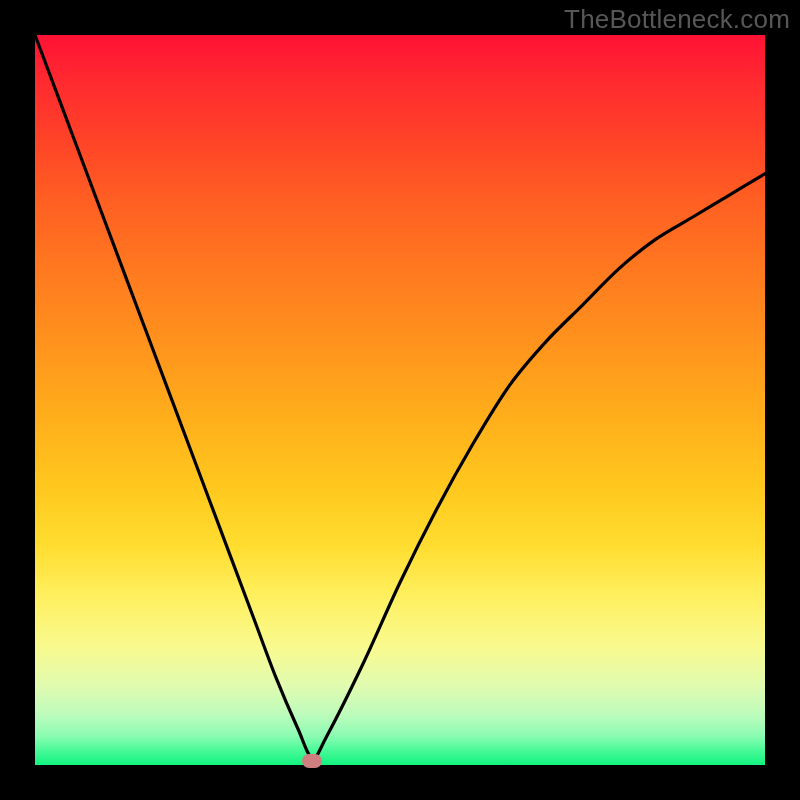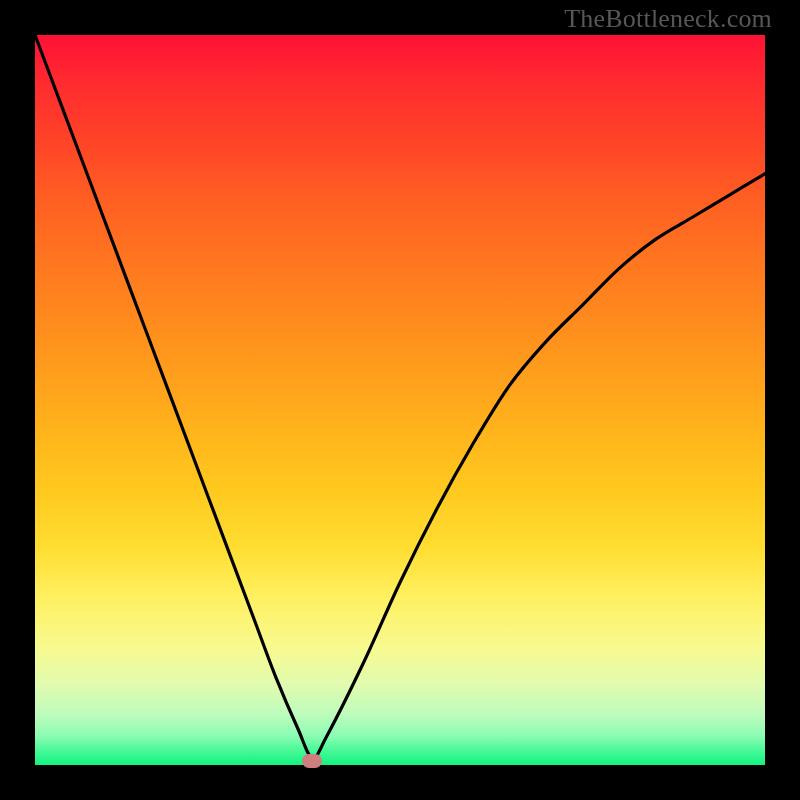--- a/index.html
+++ b/index.html
@@ -7,27 +7,26 @@
     width: 800px;
     height: 800px;
     background: #000000;
     position: relative;
     overflow: hidden;
     font-family: Arial, Helvetica, sans-serif;
   }
   .attribution {
     position: absolute;
     top: 4px;
-    right: 28px;
+    right: 10px;
     color: #575757;
     font-size: 26px;
     font-weight: 400;
     z-index: 10;
     letter-spacing: 0.2px;
-    font-family: Liberation Serif, serif;
   }
   .plot-area {
     position: absolute;
     left: 35px;
     top: 35px;
     width: 730px;
     height: 730px;
     background: linear-gradient(to bottom,
       #ff1235 0%,
       #ff2c2f 7%,

